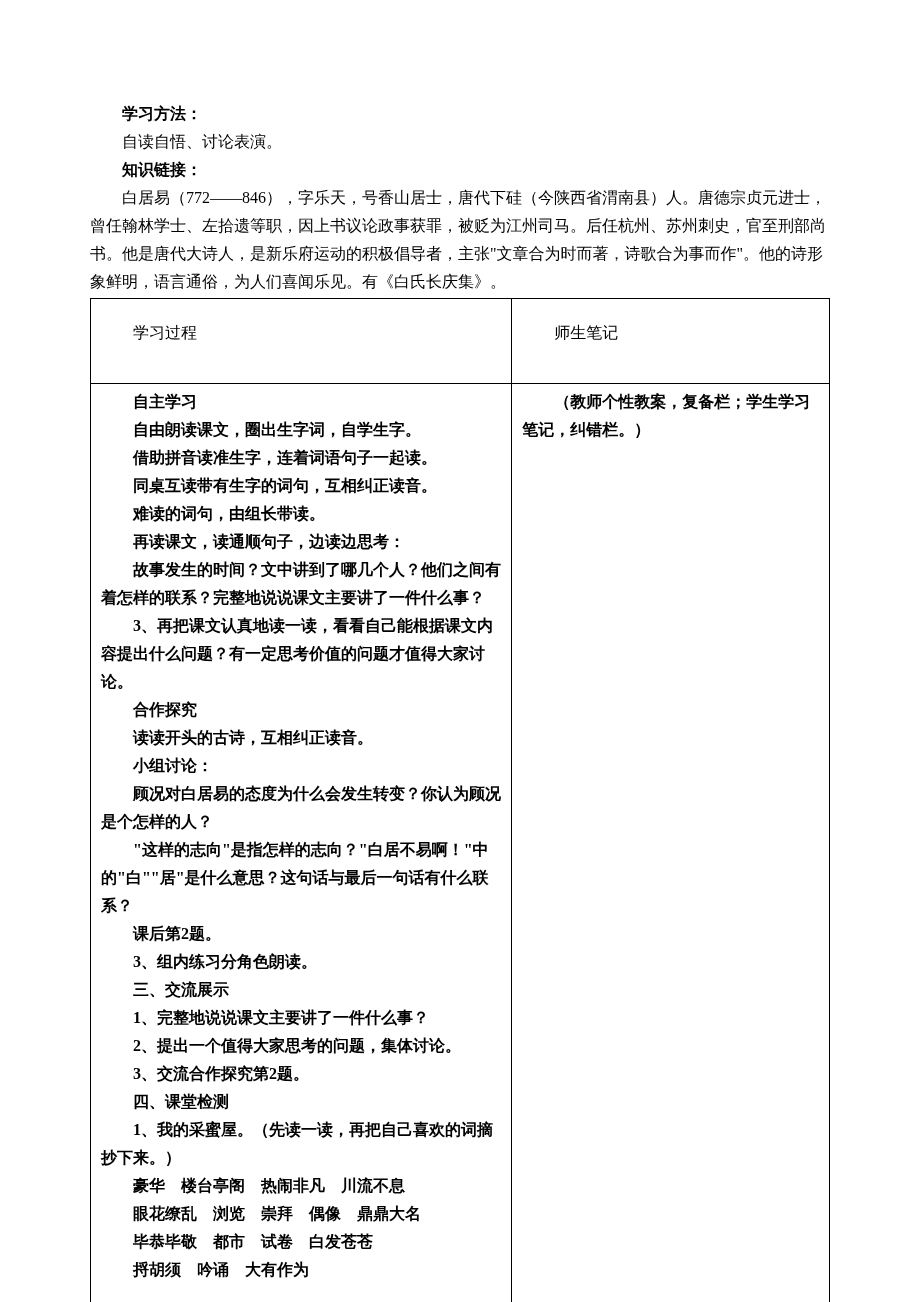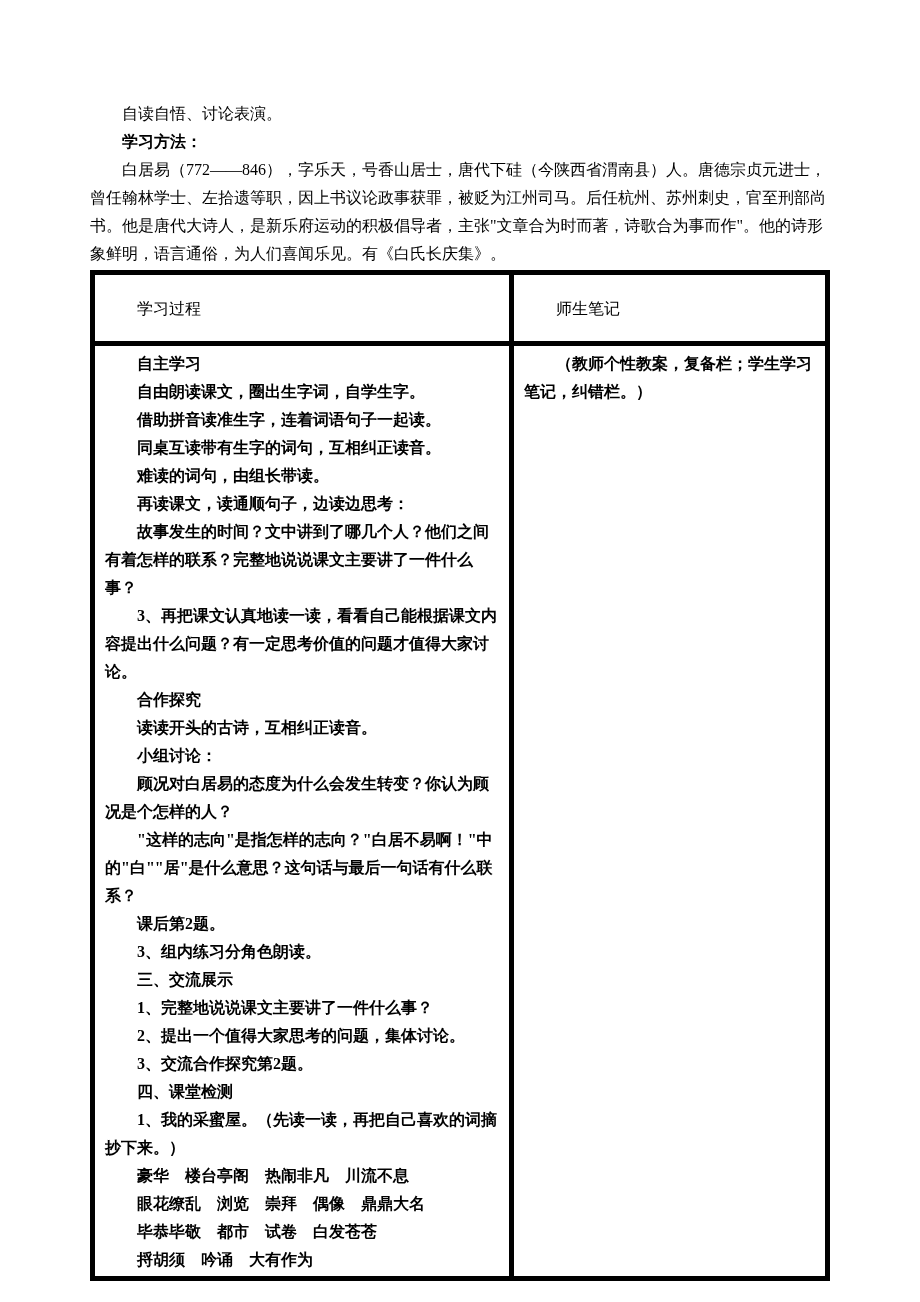--- a/index.html
+++ b/index.html
@@ -23,23 +23,23 @@
   }
   .bold {
     font-weight: bold;
   }
   table {
     border-collapse: collapse;
     width: 100%;
     margin-top: 2px;
   }
   td {
-    border: 5px solid #000000;
+    border: 1px solid #000000;
     vertical-align: top;
-    padding: 4px 10px 2px 10px;
+    padding: 4px 10px 20px 10px;
     margin-top: 39px;
   }
   td.left-col {
     width: 57%;
   }
   td.right-col {
     width: 43%;
   }
   .cell-line {
     margin: 0;
@@ -50,23 +50,24 @@
     text-align: left;
     text-indent: 2em;
   }
 </style>
 </head>
 <body>
 
 <div class="page">
 
 
+  <p class="indent bold">学习方法：</p>
   <p class="indent">自读自悟、讨论表演。</p>
-  <p class="indent bold">学习方法：</p>
 
+  <p class="indent bold">知识链接：</p>
   <p class="indent">白居易（772——846），字乐天，号香山居士，唐代下硅（今陕西省渭南县）人。唐德宗贞元进士，曾任翰林学士、左拾遗等职，因上书议论政事获罪，被贬为江州司马。后任杭州、苏州刺史，官至刑部尚书。他是唐代大诗人，是新乐府运动的积极倡导者，主张"文章合为时而著，诗歌合为事而作"。他的诗形象鲜明，语言通俗，为人们喜闻乐见。有《白氏长庆集》。</p>
 
 
   <table>
     <tbody>
         <tr>
       <td class="left-col">
         <p class="header-line">学习过程</p>
       </td>
       <td class="right-col">

